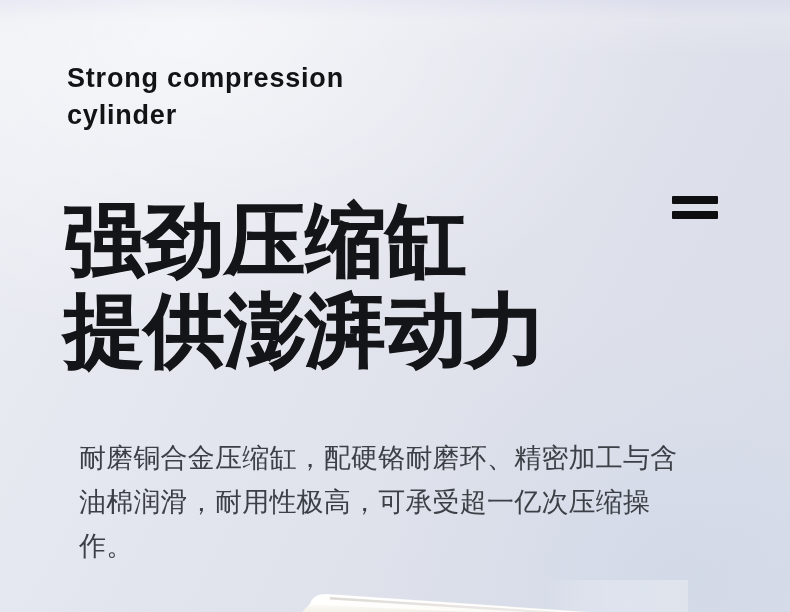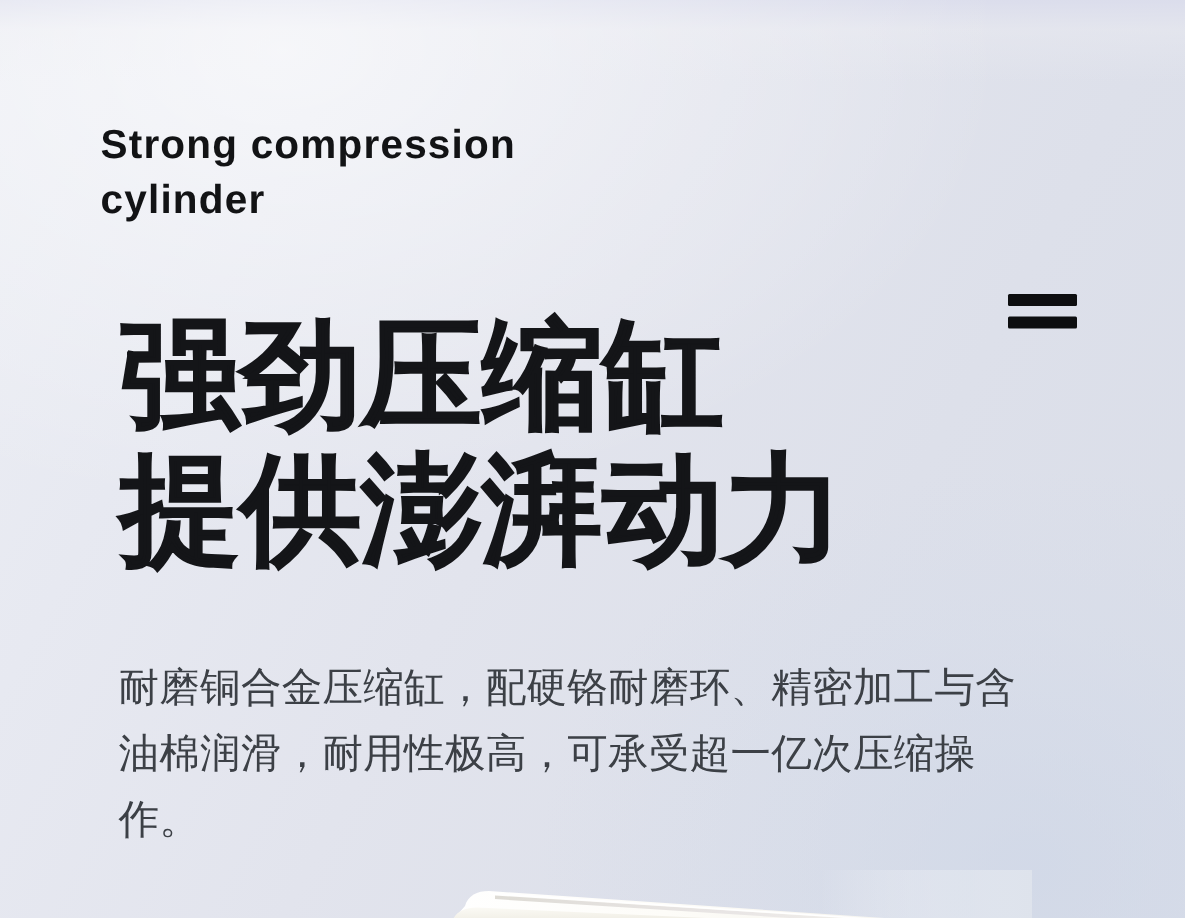--- a/index.html
+++ b/index.html
@@ -66,38 +66,38 @@
   #content {
     position: absolute;
     left: 67px;
     top: 0;
     width: 660px;
   }
 
   .eyebrow {
     position: absolute;
     left: 0;
-    top: 78px;
+    top: 60px;
     width: 430px;
     margin: 0;
     font-family: "Liberation Sans", "DejaVu Sans", sans-serif;
     font-size: 27px;
     font-weight: 700;
     line-height: 37px;
     letter-spacing: 0.8px;
     color: #121315;
     white-space: pre-line;
   }
 
   .headline {
     position: absolute;
     left: -3px;
     top: 196px;
-    margin: 16px;
-    font-family: Liberation Mono, monospace;
+    margin: 0;
+    font-family: Liberation Sans, sans-serif;
     font-size: 80px;
     font-weight: 700;
     line-height: 90px;
     letter-spacing: 0.5px;
     color: #141518;
     white-space: pre-line;
     -webkit-text-stroke: 1.1px #141518;
   }
 
   .body-copy {

